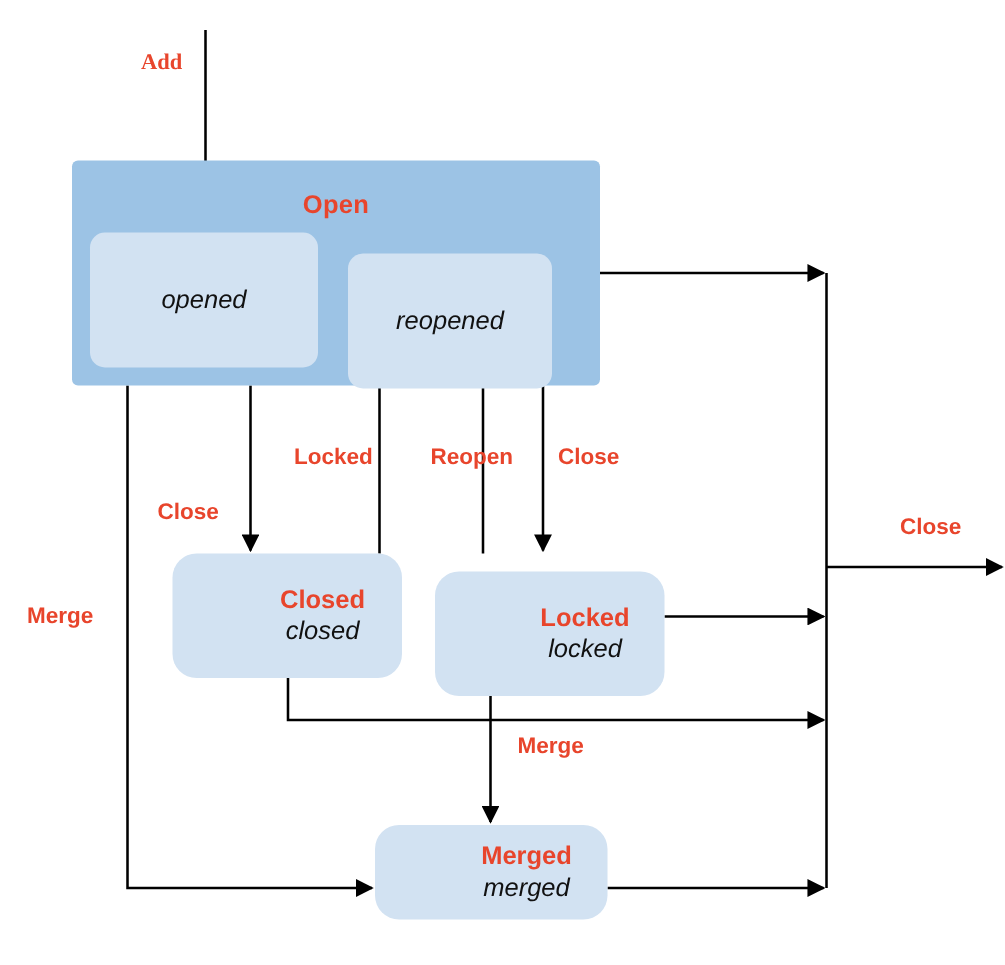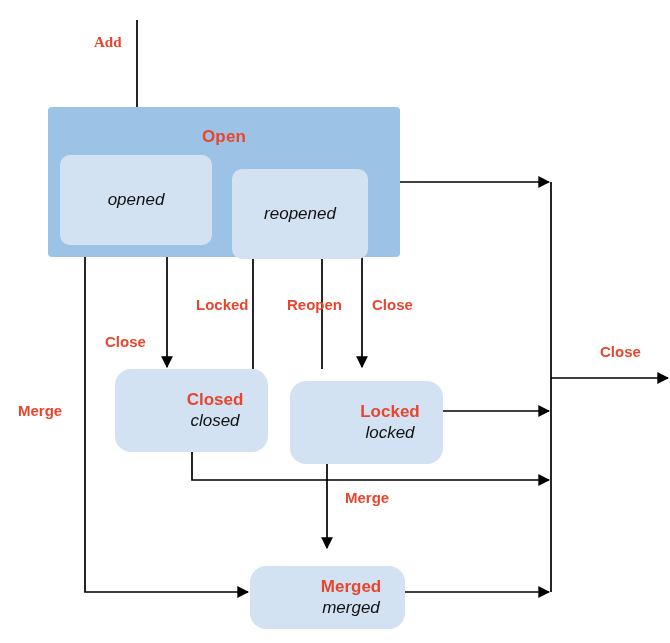--- a/index.html
+++ b/index.html
@@ -131,21 +131,21 @@
   <div class="node leaf" style="left:115px; top:369px; width:153px; height:83px;">
     <span class="state-name">Closed</span>
     <span class="state-value">closed</span>
   </div>
 
   <div class="node leaf" style="left:290px; top:381px; width:153px; height:83px;align-items:center;">
     <span class="state-name">Locked</span>
     <span class="state-value">locked</span>
   </div>
 
-  <div class="node leaf" style="left:250px; top:550px; width:155px; height:63px;margin-top:16px;">
+  <div class="node leaf" style="left:250px; top:550px; width:155px; height:63px;">
     <span class="state-name">Merged</span>
     <span class="state-value">merged</span>
   </div>
 
   <div class="edge-label" style="left:94px; top:34px;font-family:Liberation Serif, serif;">Add</div>
 
   <div class="edge-label" style="left:105px; top:296px;margin-top:37px;">Close</div>
 
   <div class="edge-label" style="left:196px; top:296px;">Locked</div>
 

